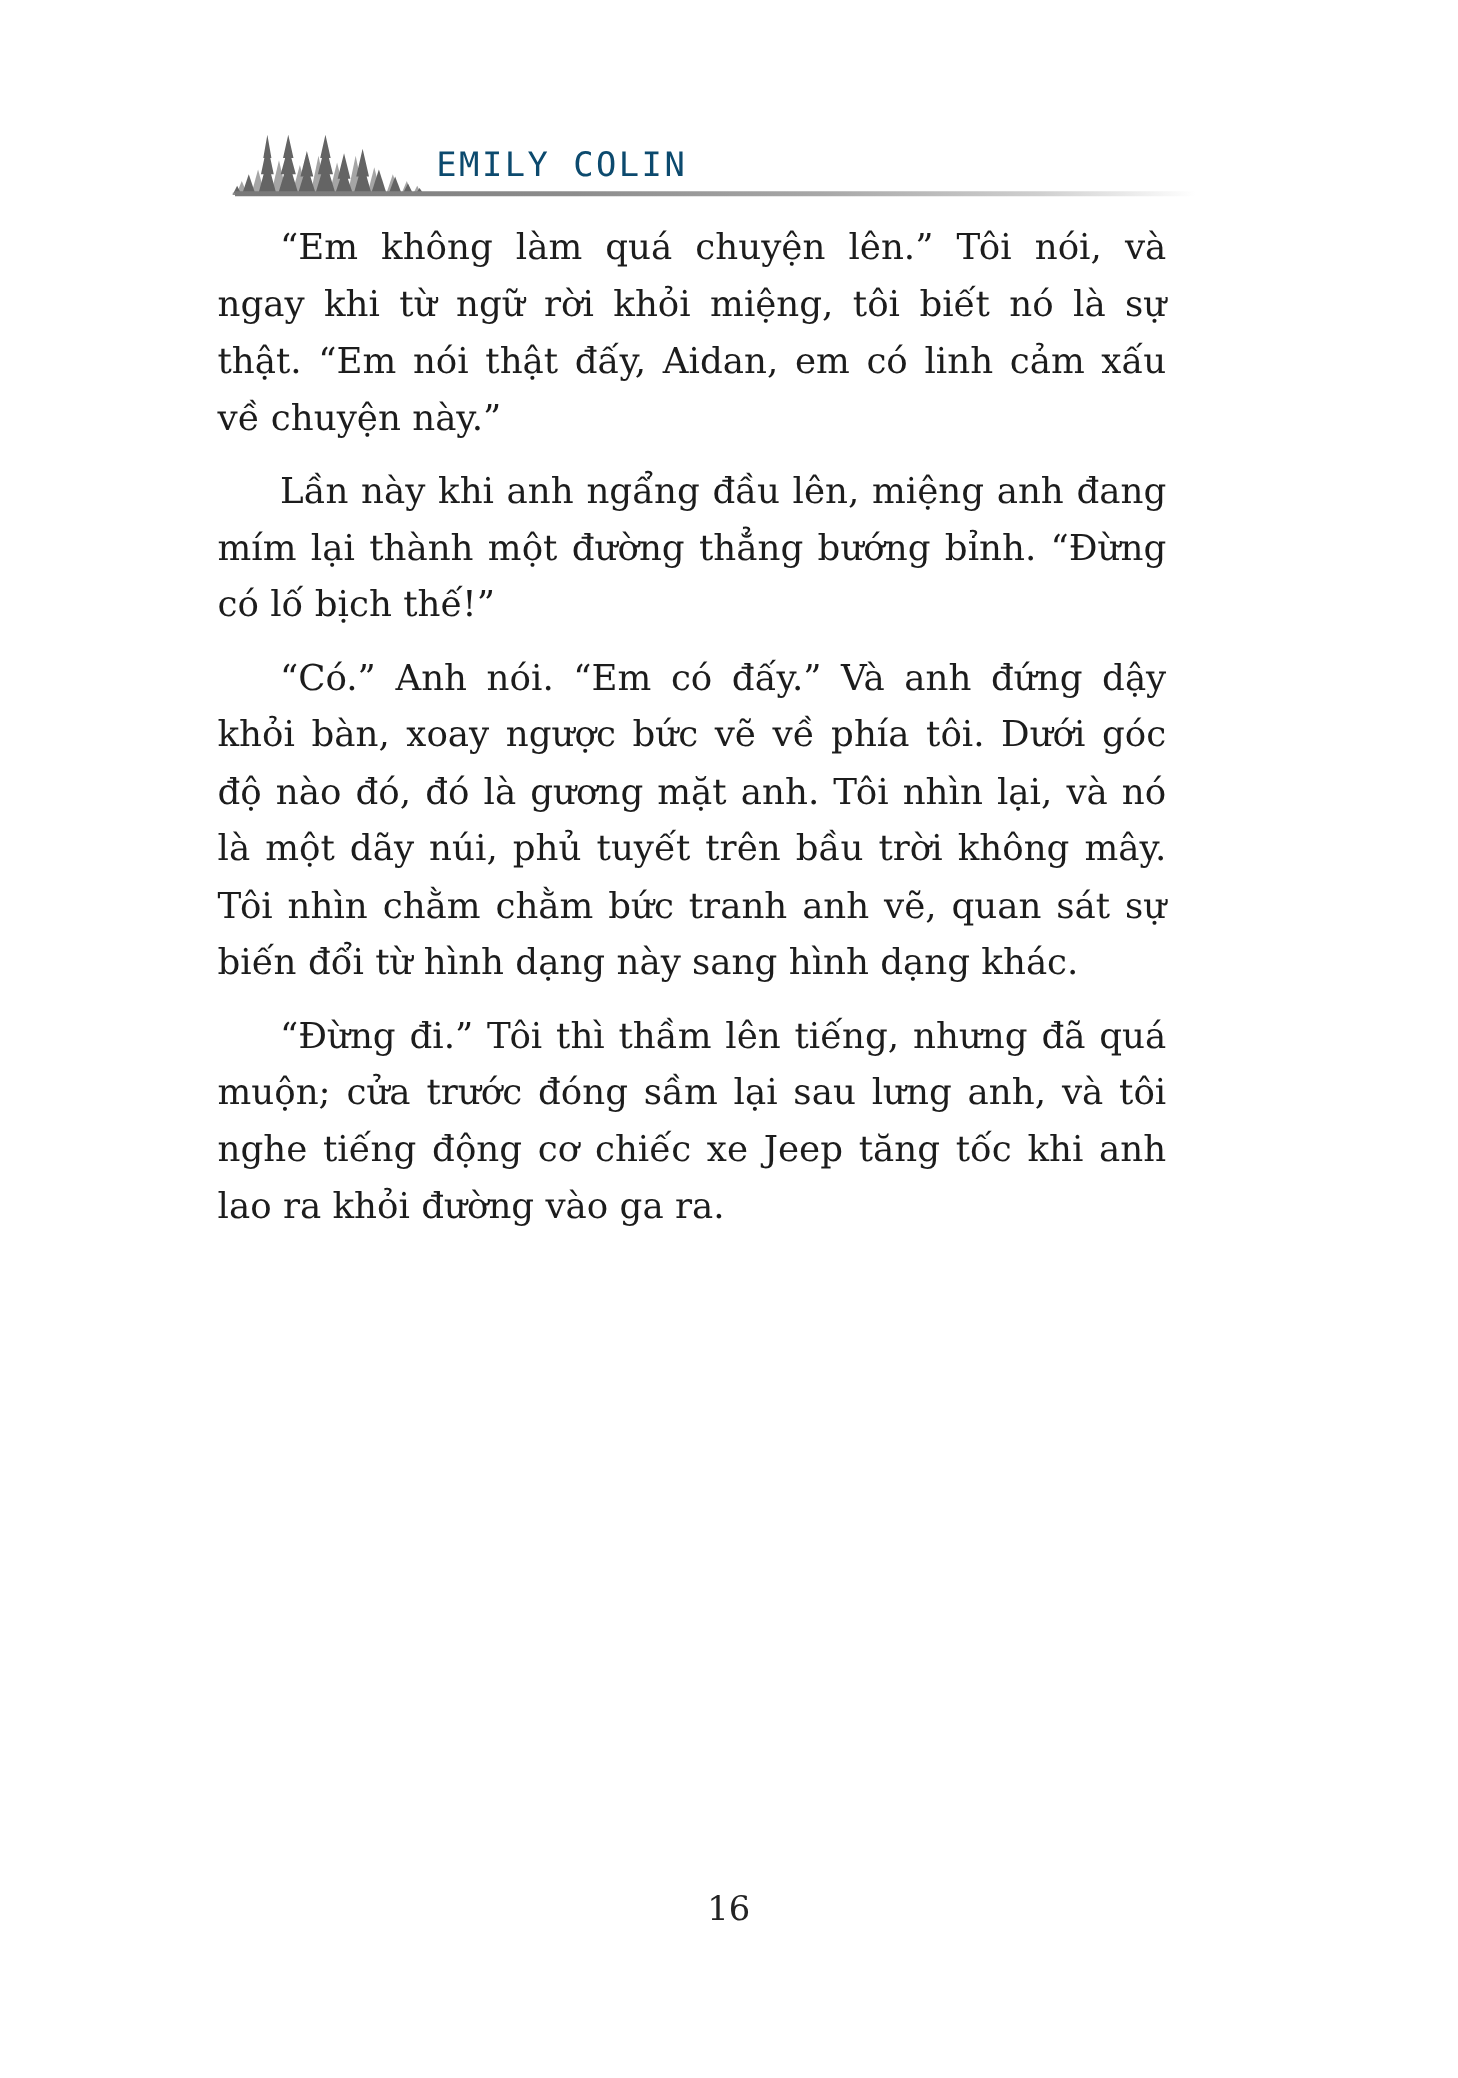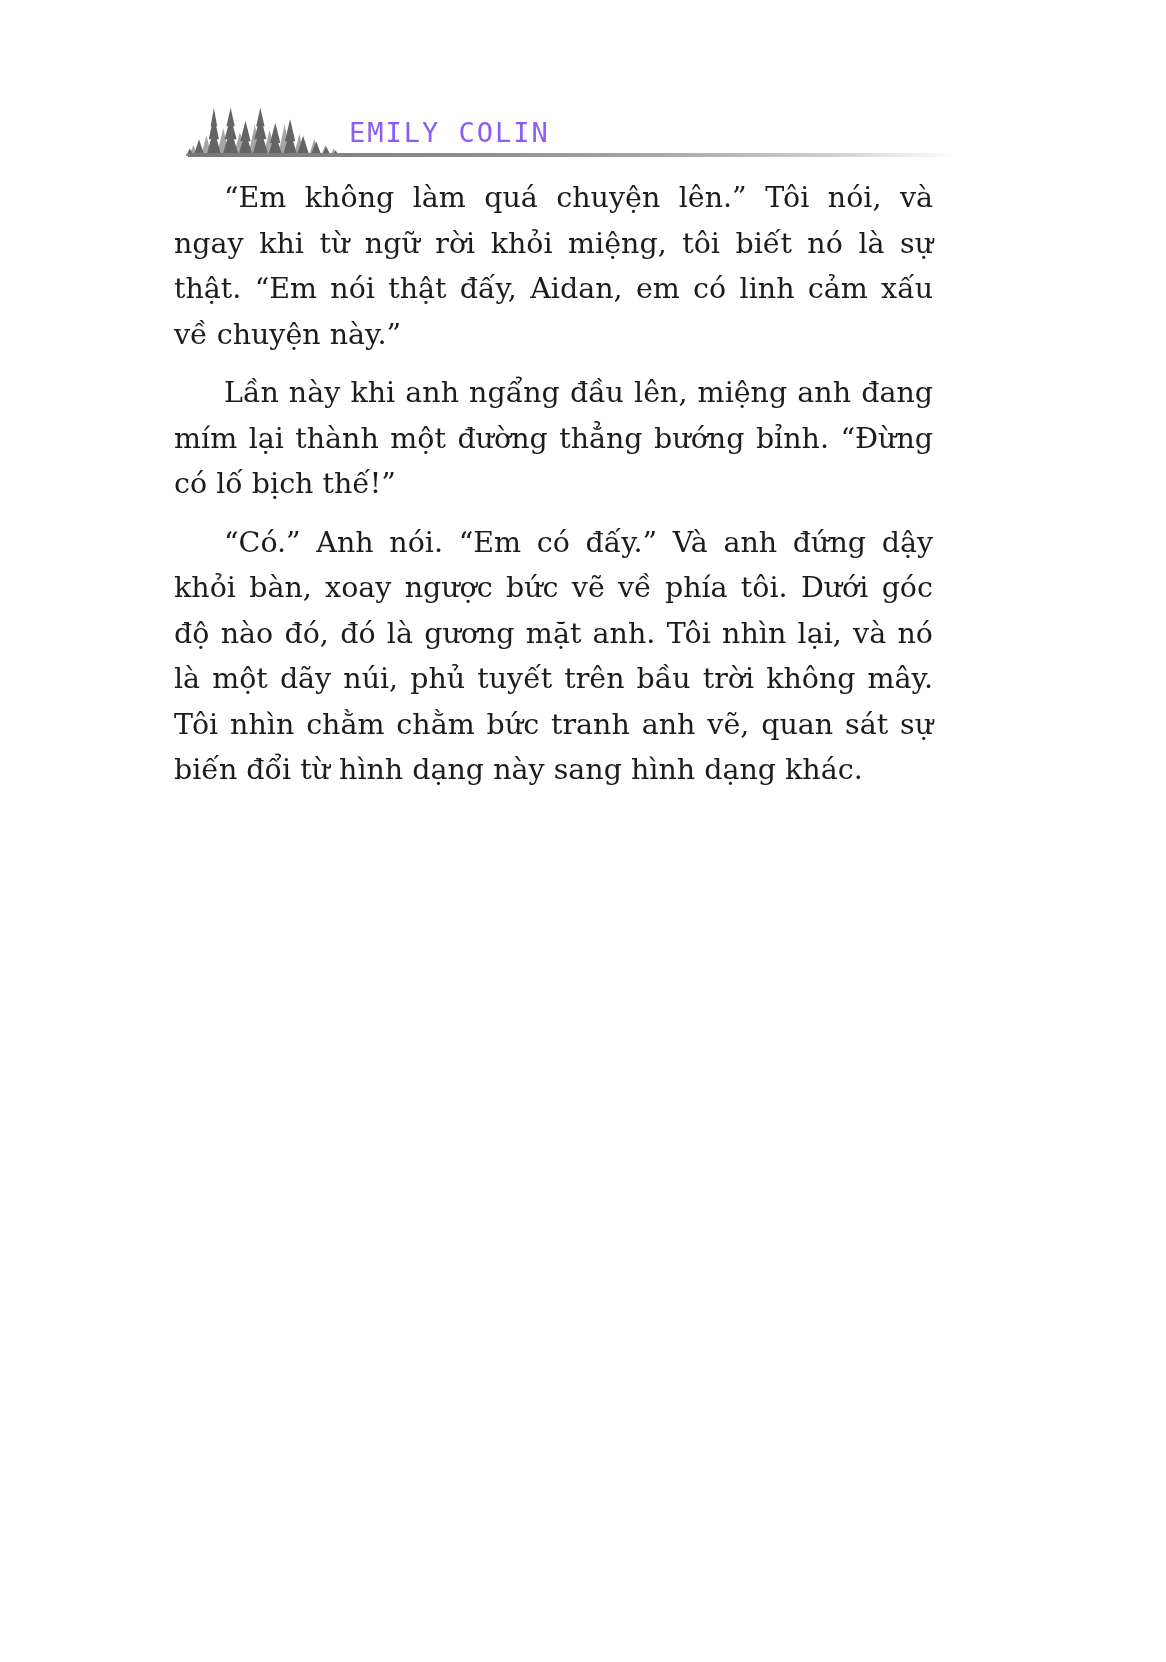--- a/index.html
+++ b/index.html
@@ -21,21 +21,21 @@
     width:158px;
     height:50px;
   }
   .author-name {
     position:absolute;
     left:349px;
     top:117px;
     font-family:"DejaVu Sans Mono", monospace;
     font-size:27px;
     letter-spacing:2px;
-    color:#8b5cf6;
+    color:#0c4a6e;
     white-space:nowrap;
   }
   .header-rule {
     position:absolute;
     left:188px;
     top:153px;
     width:784px;
     height:4px;
     background:linear-gradient(to right,
       #787878 0%, #8d8d8d 35%, #a8a8a8 60%, #cfcfcf 82%, rgba(255,255,255,0) 98%);
@@ -108,16 +108,18 @@
       <rect x="0" y="52" width="168" height="2" fill="#8d8d8d"></rect>
     </svg>
     <div class="author-name">EMILY COLIN</div>
     <div class="header-rule"></div>
   </div>
 
   <div class="content">
     <p>“Em không làm quá chuyện lên.” Tôi nói, và ngay khi từ ngữ rời khỏi miệng, tôi biết nó là sự thật. “Em nói thật đấy, Aidan, em có linh cảm xấu về chuyện này.”</p>
     <p>Lần này khi anh ngẩng đầu lên, miệng anh đang mím lại thành một đường thẳng bướng bỉnh. “Đừng có lố bịch thế!”</p>
     <p>“Có.” Anh nói. “Em có đấy.” Và anh đứng dậy khỏi bàn, xoay ngược bức vẽ về phía tôi. Dưới góc độ nào đó, đó là gương mặt anh. Tôi nhìn lại, và nó là một dãy núi, phủ tuyết trên bầu trời không mây. Tôi nhìn chằm chằm bức tranh anh vẽ, quan sát sự biến đổi từ hình dạng này sang hình dạng khác.</p>
+    <p>“Đừng đi.” Tôi thì thầm lên tiếng, nhưng đã quá muộn; cửa trước đóng sầm lại sau lưng anh, và tôi nghe tiếng động cơ chiếc xe Jeep tăng tốc khi anh lao ra khỏi đường vào ga ra.</p>
   </div>
 
+  <div class="page-number">16</div>
 
 </div>
 
 </body></html>

